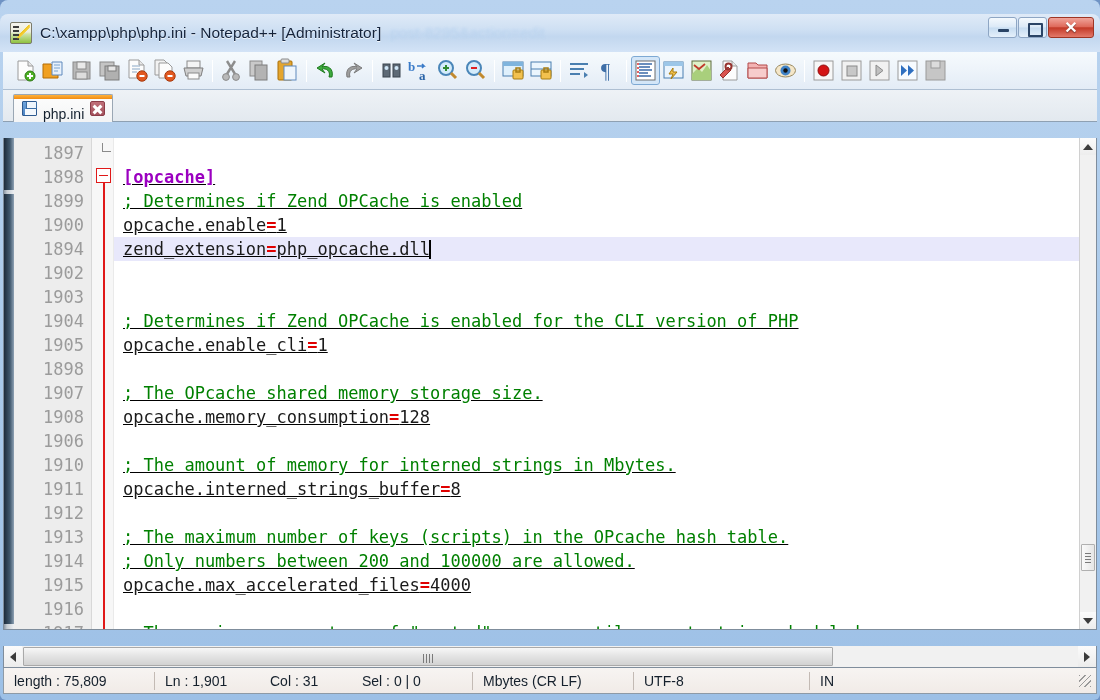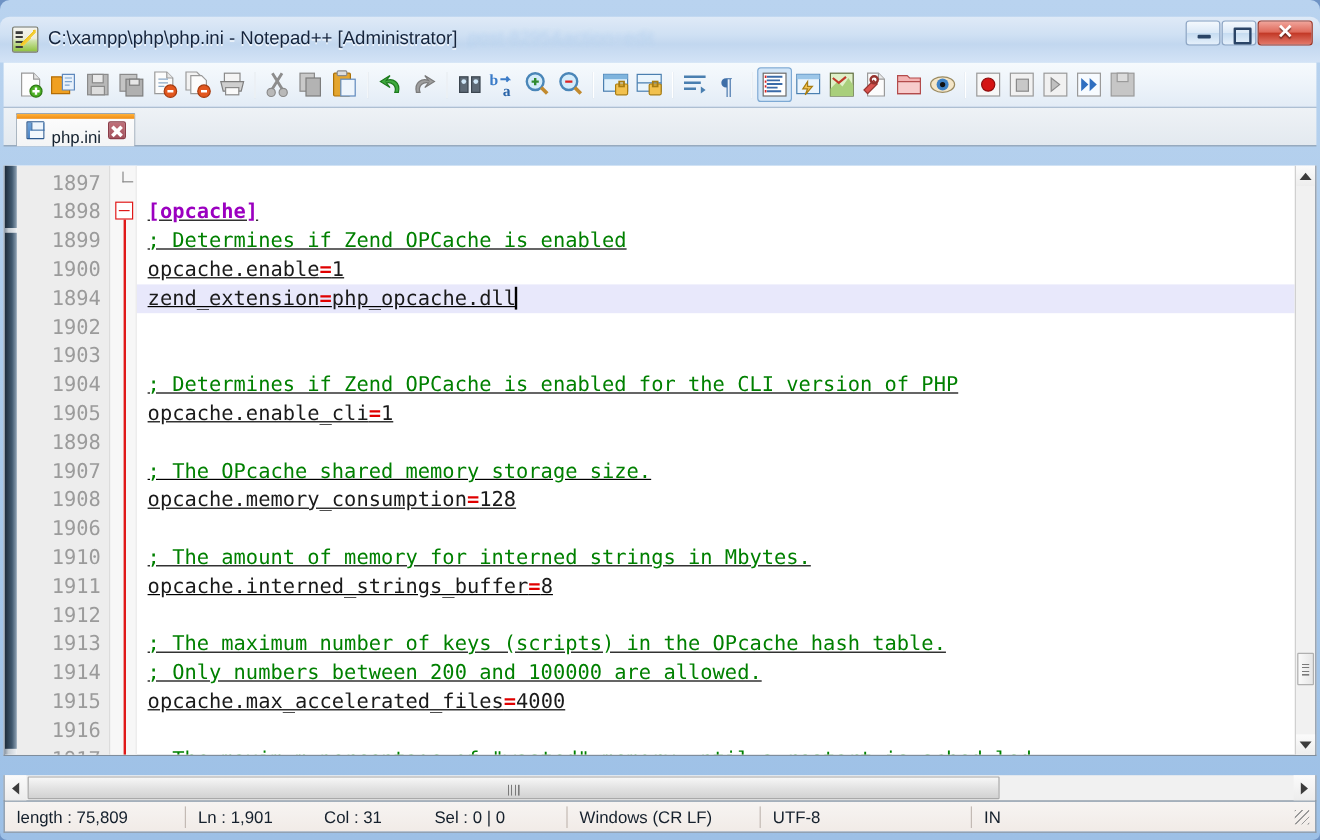--- a/index.html
+++ b/index.html
@@ -628,21 +628,21 @@
       </div>
   </div>
 
   <div class="statusbar">
     <div class="sb-cell" style="width:150px">length : 75,809</div>
     <div class="sb-div"></div>
     <div class="sb-cell" style="width:105px">Ln : 1,901</div>
     <div class="sb-cell" style="width:92px">Col : 31</div>
     <div class="sb-cell" style="width:120px">Sel : 0 | 0</div>
     <div class="sb-div"></div>
-    <div class="sb-cell" style="width:160px">Windows (CR LF)</div>
+    <div class="sb-cell" style="width:160px">Mbytes (CR LF)</div>
     <div class="sb-div"></div>
     <div class="sb-cell" style="width:175px">UTF-8</div>
     <div class="sb-div"></div>
     <div class="sb-cell">IN</div>
     <div class="sb-grip"></div>
   </div>
 
   <div class="bottom-edge"></div>
 </div>
 

